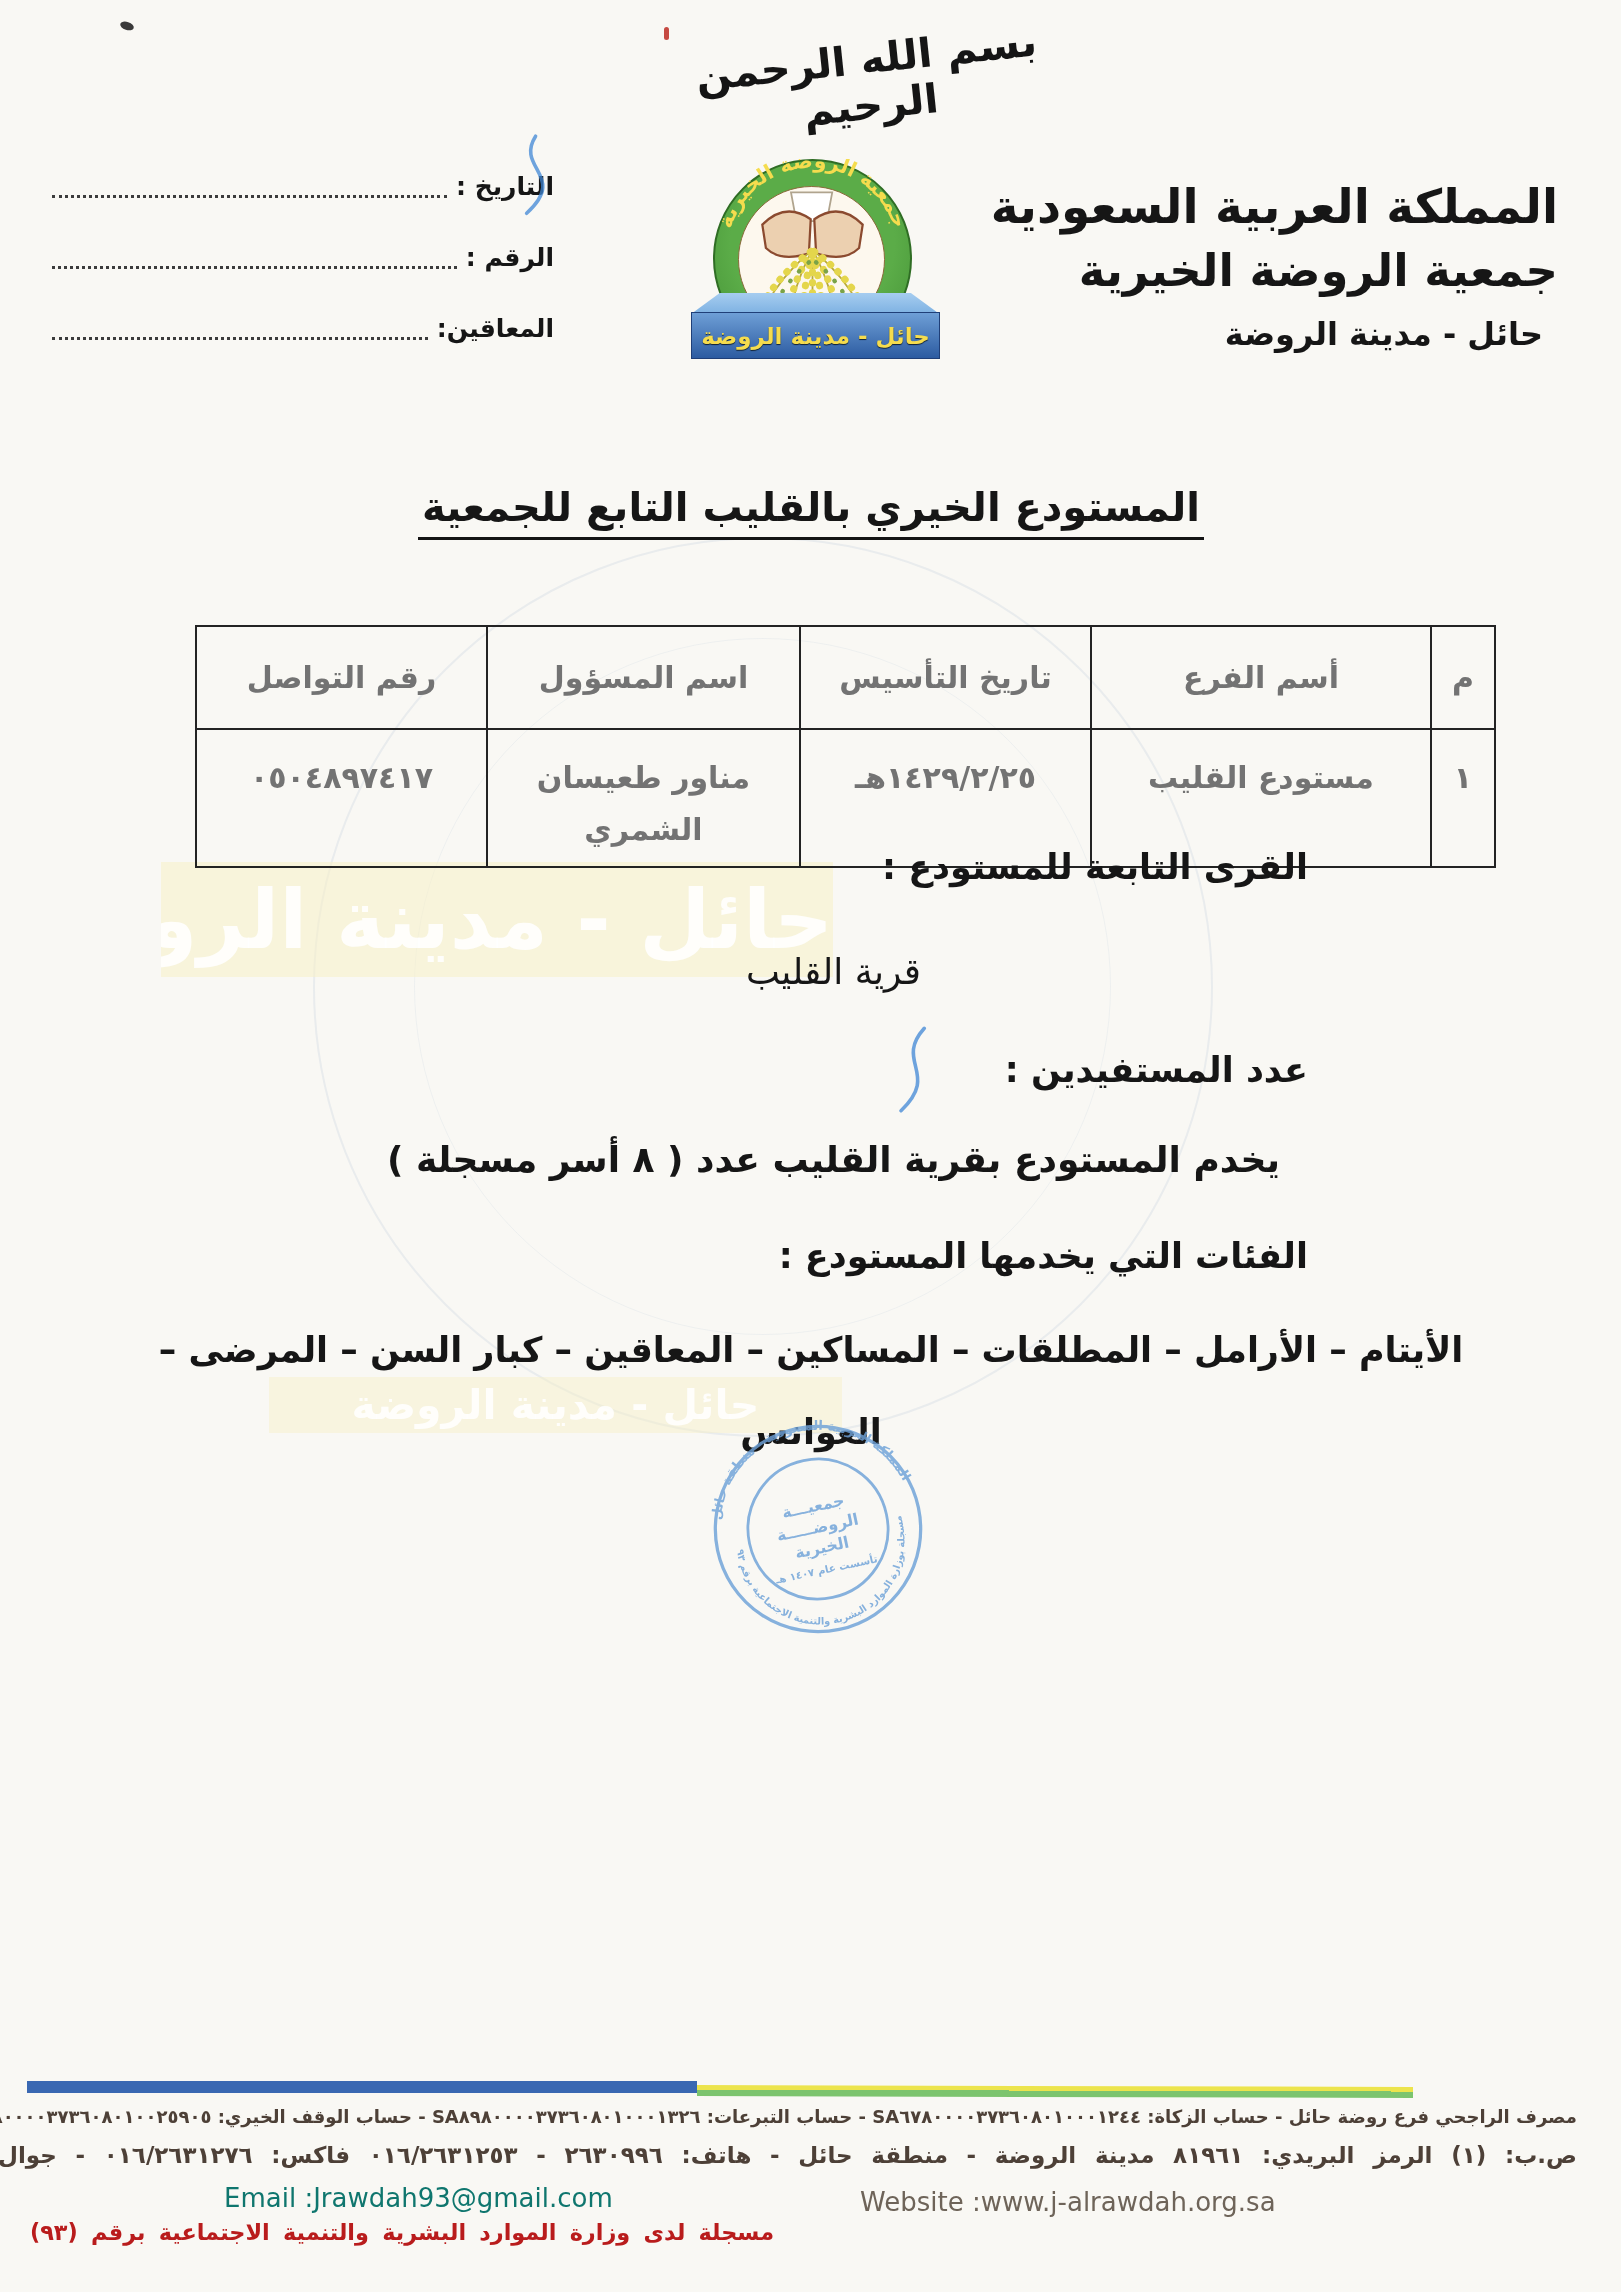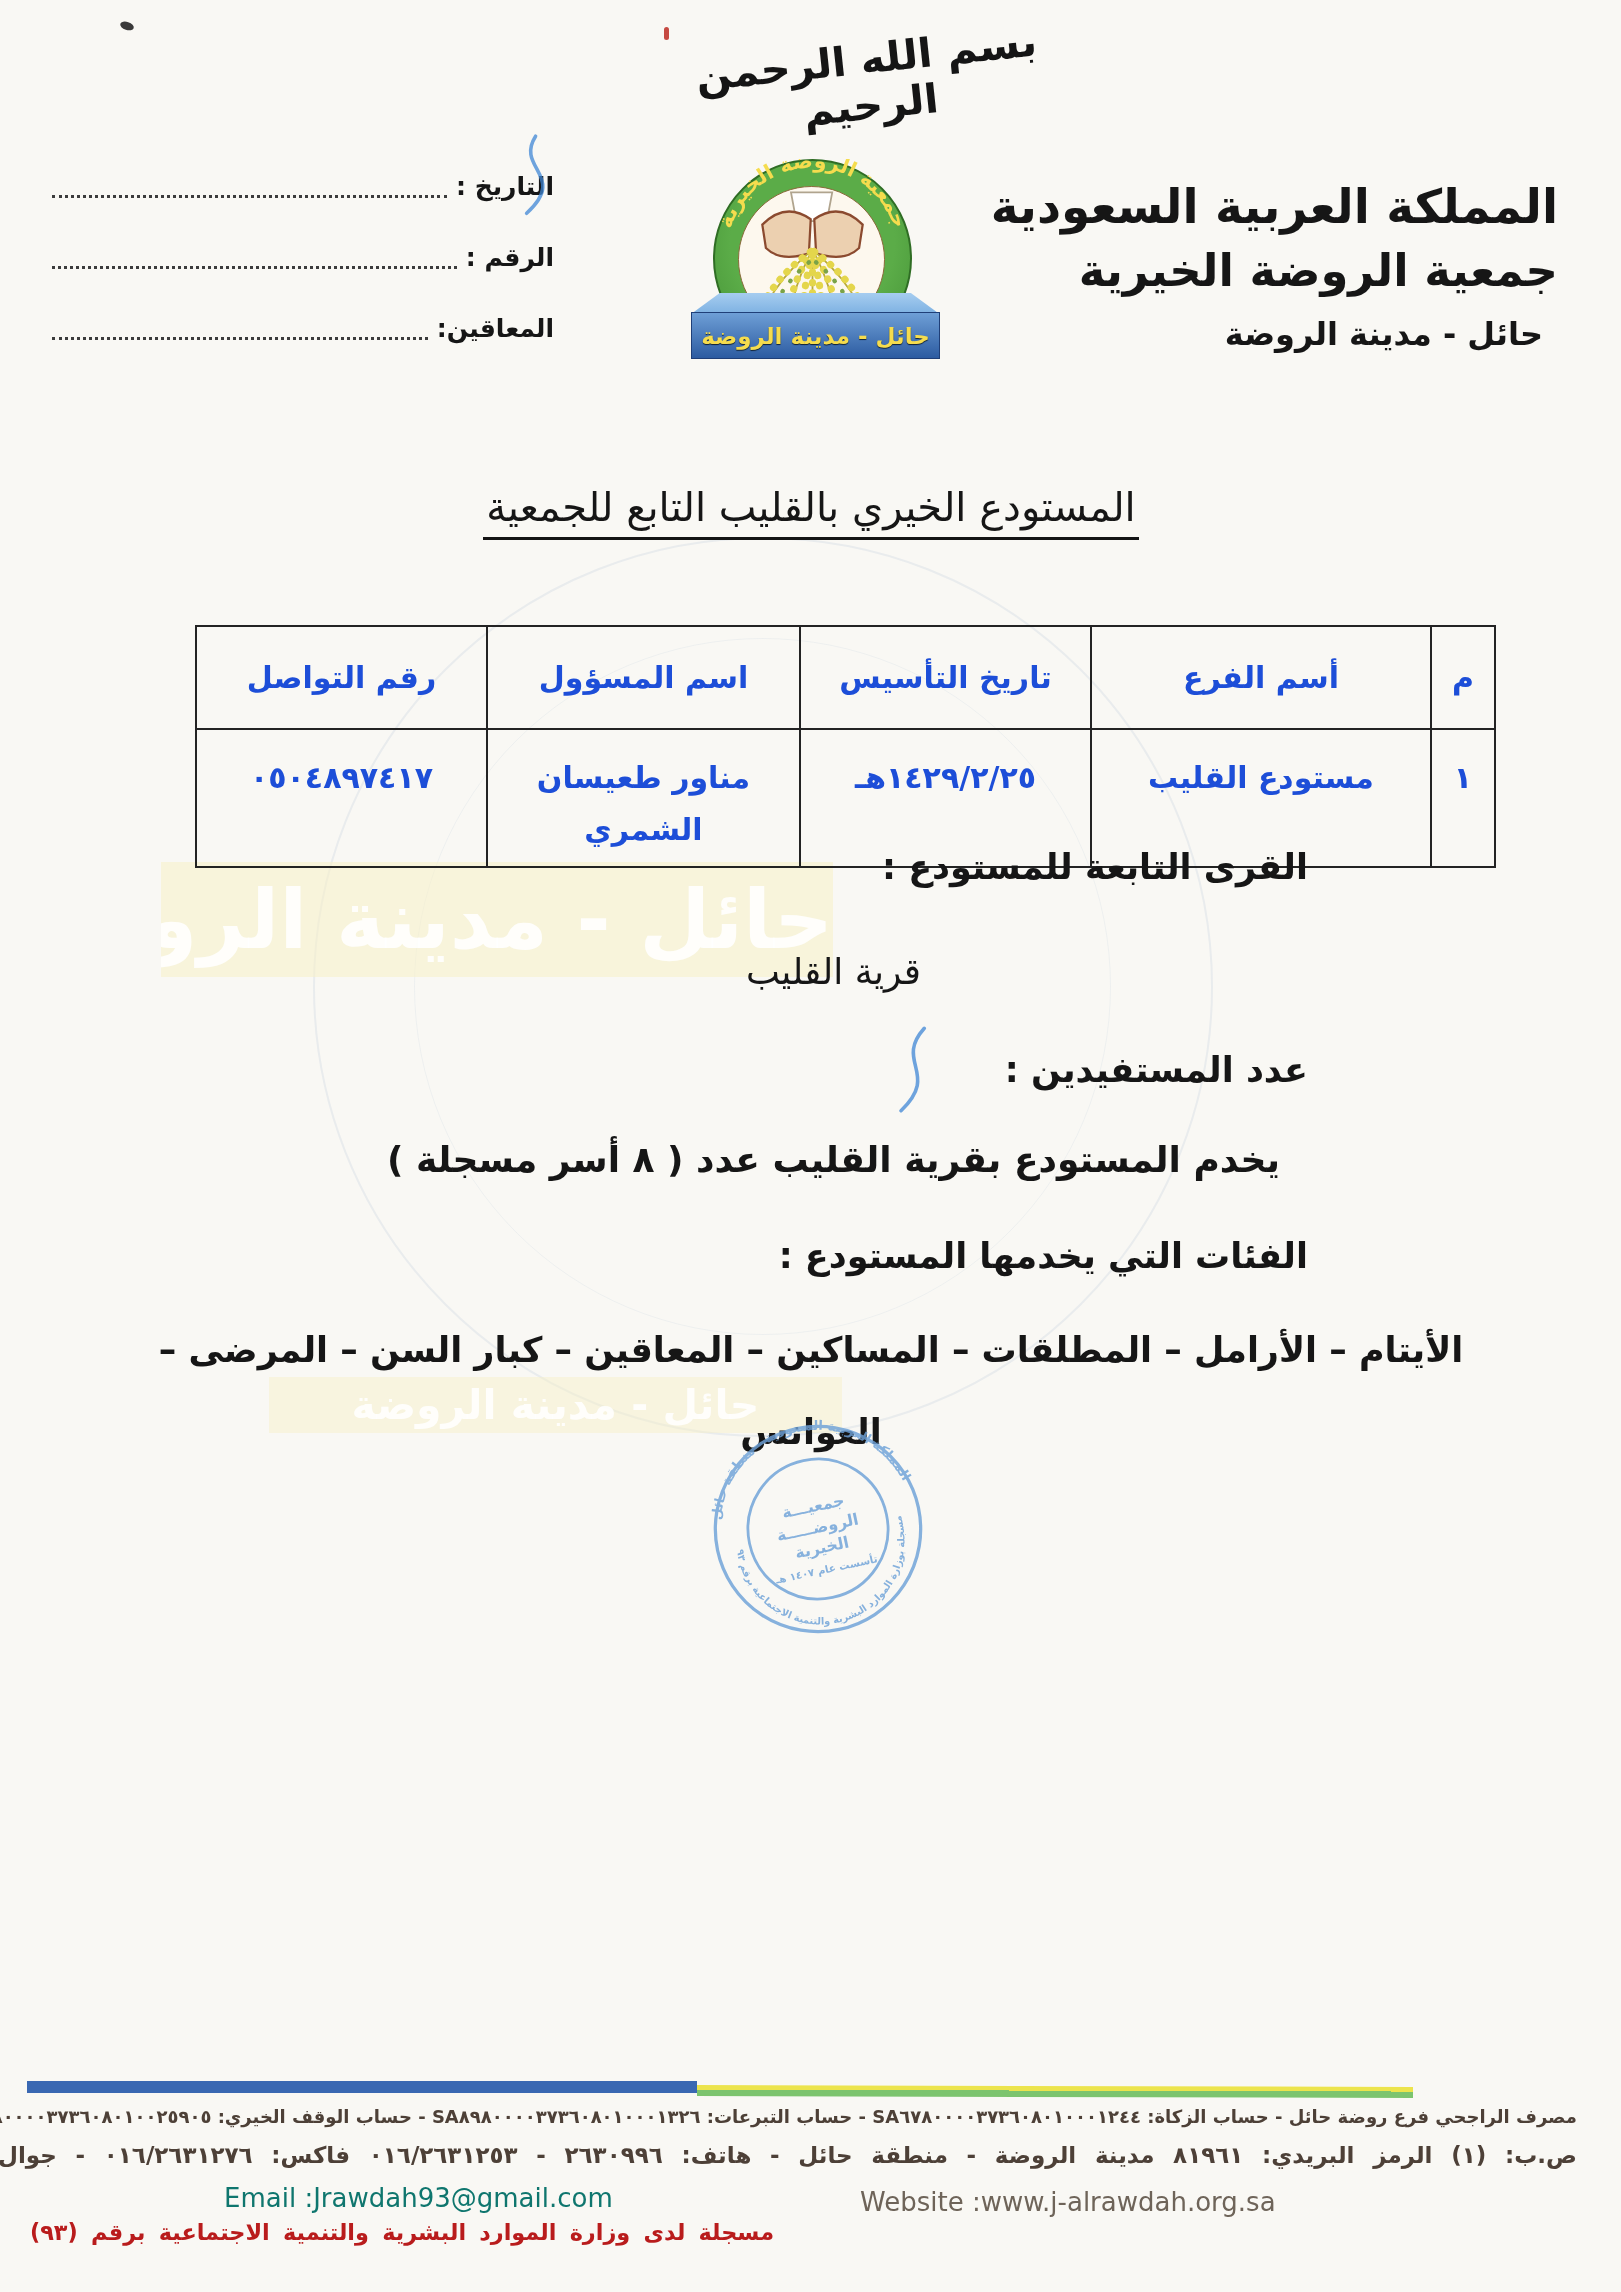--- a/index.html
+++ b/index.html
@@ -26,25 +26,25 @@
   .logo-inner{position:absolute;left:47px;top:32px;width:147px;height:147px;border-radius:50%;
     background:#fdf8ee;border:1.8px solid #8a6a3a;box-sizing:border-box;overflow:hidden;}
   .logo-arc{position:absolute;left:22.4px;top:5.4px;width:199px;height:199px;}
   .banner-top{position:absolute;left:1.8px;top:139px;width:245px;height:19.7px;
     background:linear-gradient(180deg,#a6cdf0,#7fb2e2);clip-path:polygon(11% 0,89% 0,100% 100%,0 100%);}
   .banner-front{position:absolute;left:0;top:158px;width:249px;height:47px;
     background:linear-gradient(180deg,#6e9fd6,#2c5ba1);border:1.8px solid #1f3f78;box-sizing:border-box;
     display:flex;align-items:center;justify-content:center;}
   .banner-front span{color:#f5dc4e;font-size:23px;font-weight:bold;text-shadow:0 0.9px 0.9px #123;}
   
-  .doc-title{top:484px;left:0;width:100%;text-align:center;font-size:40px;font-weight:normal;}
+  .doc-title{top:484px;left:0;width:100%;text-align:center;font-size:40px;font-weight:bold;}
   .doc-title span{border-bottom:3.6px solid #141414;padding:0 3.6px 7.2px 3.6px;}
   
   .tbl{top:625px;left:195px;width:1300px;border-collapse:collapse;table-layout:fixed;direction:rtl;}
-  .tbl th,.tbl td{border:2.2px solid #232323;text-align:center;font-weight:bold;color:#1d4ed8;}
+  .tbl th,.tbl td{border:2.2px solid #232323;text-align:center;font-weight:bold;color:#737373;}
   .tbl th{height:99px;font-size:30px;vertical-align:middle;}
   .tbl td{height:113px;font-size:30px;vertical-align:top;padding-top:22px;line-height:52px;}
   
   .sec-label{font-size:35px;font-weight:bold;direction:rtl;white-space:nowrap;}
   .villages-label{top:847px;right:314px;}
   .village-name{top:951px;left:45px;right:0;text-align:center;font-size:36px;font-weight:normal;}
   .benef-label{top:1050px;right:314px;}
   .benef-text{top:1139px;left:45px;right:0;text-align:center;font-size:36px;font-weight:bold;direction:rtl;}
   .cat-label{top:1236px;right:314px;}
   .cat-text{top:1309px;left:81px;right:81px;text-align:center;font-size:35px;font-weight:bold;

